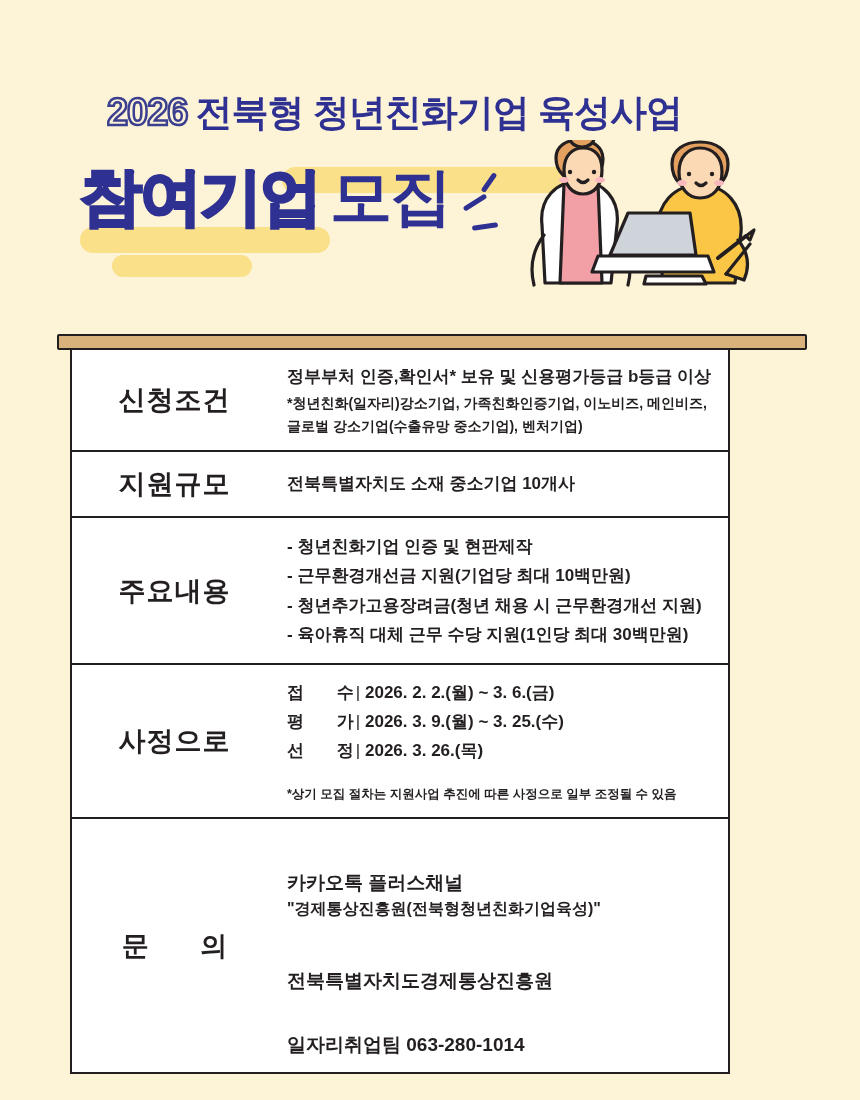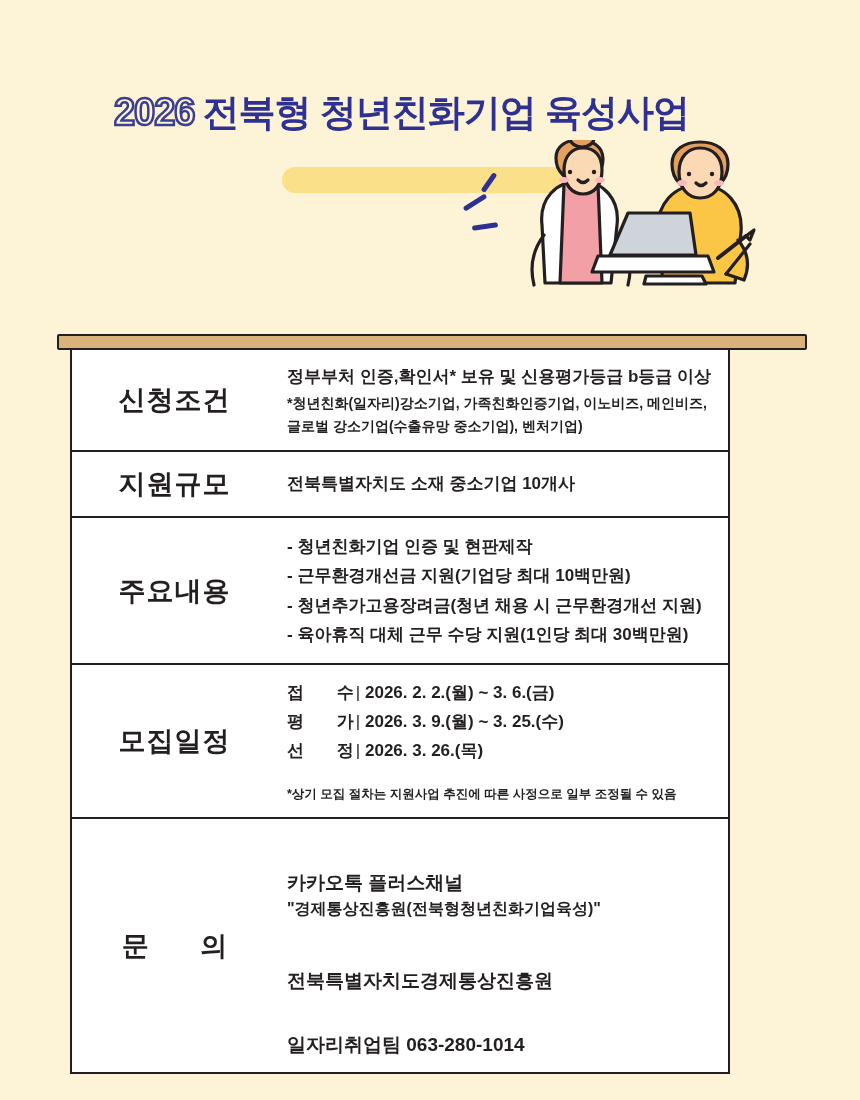--- a/index.html
+++ b/index.html
@@ -17,21 +17,21 @@
   }
 
   
   .poster-header {
     position: relative;
     height: 330px;
   }
   .title-line1 {
     position: absolute;
     top: 88px;
-    left: 7px;
+    left: 0;
     width: 789px;
     text-align: center;
     font-size: 37px;
     font-weight: bold;
     letter-spacing: -1px;
     white-space: nowrap;
   }
   .year {
     color: #fdf3d7;
     -webkit-text-stroke: 2.5px #3b3f8f;
@@ -197,20 +197,27 @@
 </style>
 </head>
 <body>
 
 <div class="poster-header">
 
   <div class="title-line1">
     <span class="year">2026</span><span class="title-main">전북형 청년친화기업 육성사업</span>
   </div>
 
+  <div class="title-line2-wrap">
+    <div class="hl-bar hl-2"></div>
+    <div class="hl-bar hl-3"></div>
+    <div class="title-line2">
+      <span class="word-outline">참여기업</span><span class="word-solid">모집</span>
+    </div>
+  </div>
   <div class="hl-bar hl-1" style="top:167px;left:282px;"></div>
 
   <div class="illustration">
     <div class="spark sp1"></div>
     <div class="spark sp2"></div>
     <div class="spark sp3"></div>
     <svg width="330" height="205" viewBox="0 0 330 205">
       <g stroke="#231f20" stroke-width="3.2" stroke-linejoin="round" stroke-linecap="round" fill="none">
 
         <path d="M82 85 c-3 -26 14 -44 38 -44 c24 0 40 19 37 44 l-6 58 h-66 z" fill="#ffffff"></path>
@@ -275,21 +282,21 @@
         <ul>
           <li>- 청년친화기업 인증 및 현판제작</li>
           <li>- 근무환경개선금 지원(기업당 최대 10백만원)</li>
           <li>- 청년추가고용장려금(청년 채용 시 근무환경개선 지원)</li>
           <li>- 육아휴직 대체 근무 수당 지원(1인당 최대 30백만원)</li>
         </ul>
       </td>
     </tr>
 
     <tr>
-      <td class="lbl">모집일정</td>
+      <td class="lbl">사정으로</td>
       <td class="val">
         <div class="sched-row">
           <span class="sched-name">접 수</span>
           <span class="sched-bar">|</span>
           <span>2026. 2. 2.(월) ~ 3. 6.(금)</span>
         </div>
         <div class="sched-row">
           <span class="sched-name">평 가</span>
           <span class="sched-bar">|</span>
           <span>2026. 3. 9.(월) ~ 3. 25.(수)</span>

